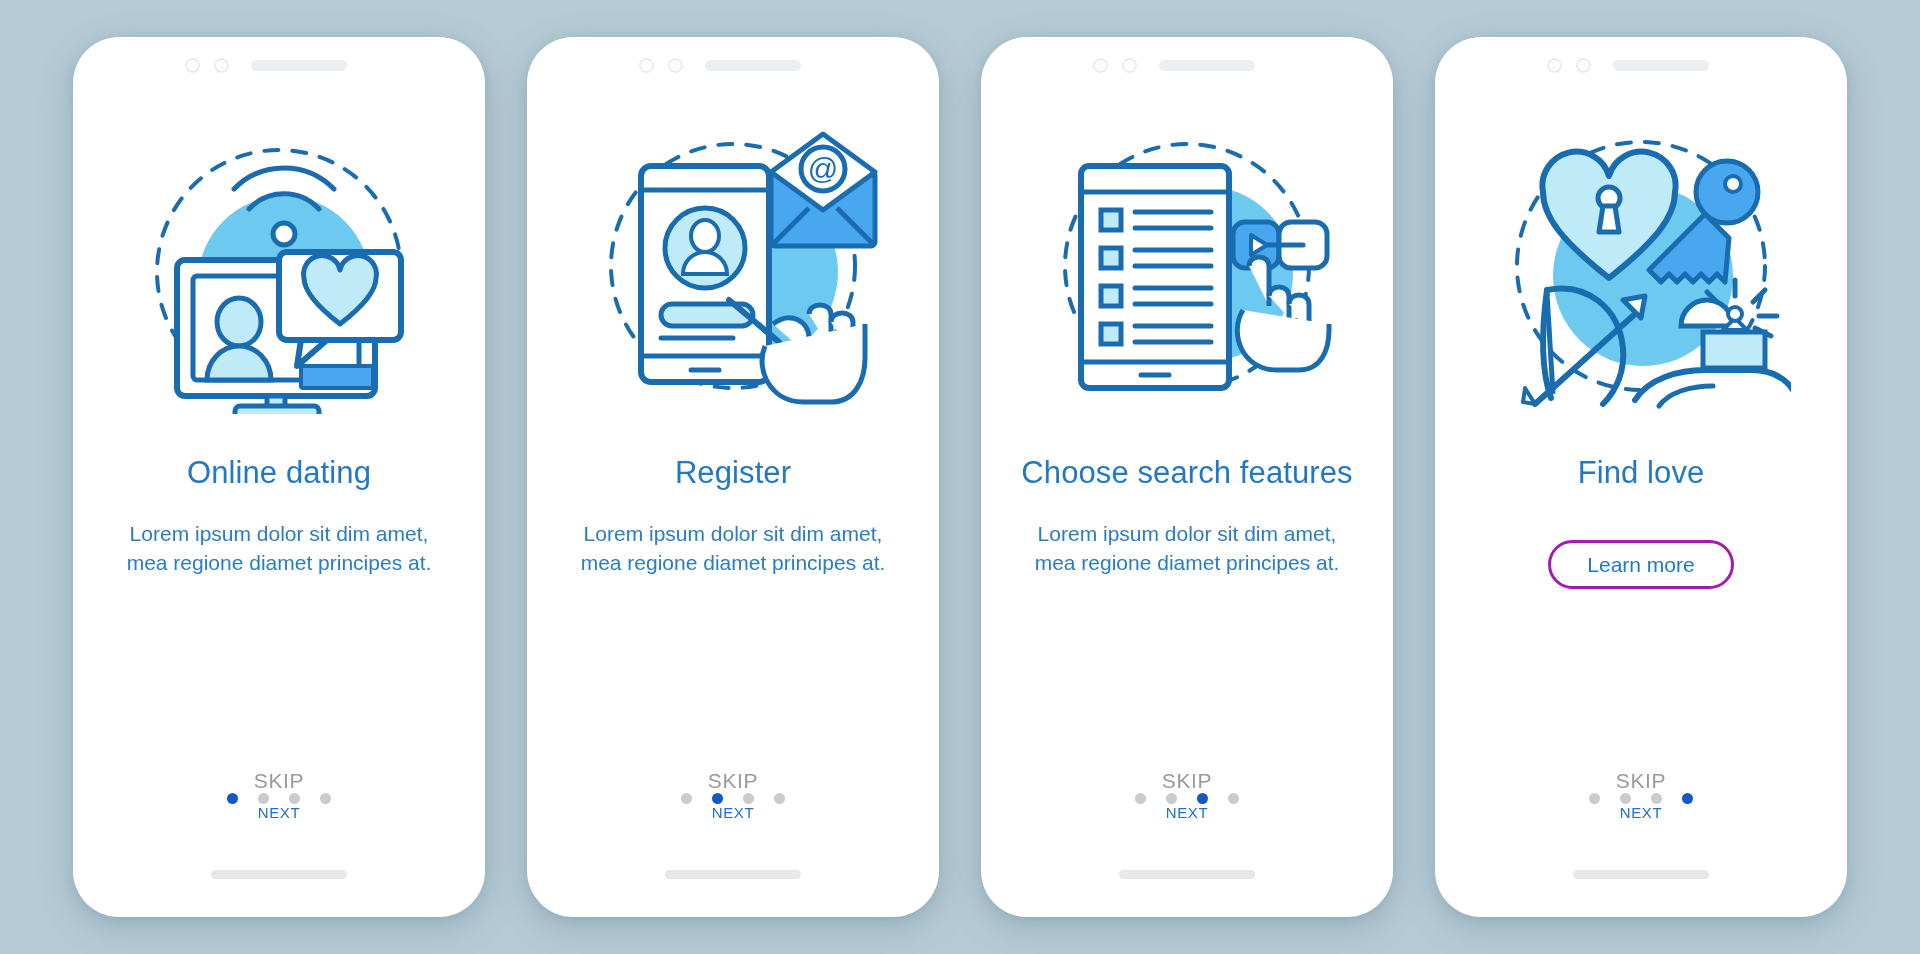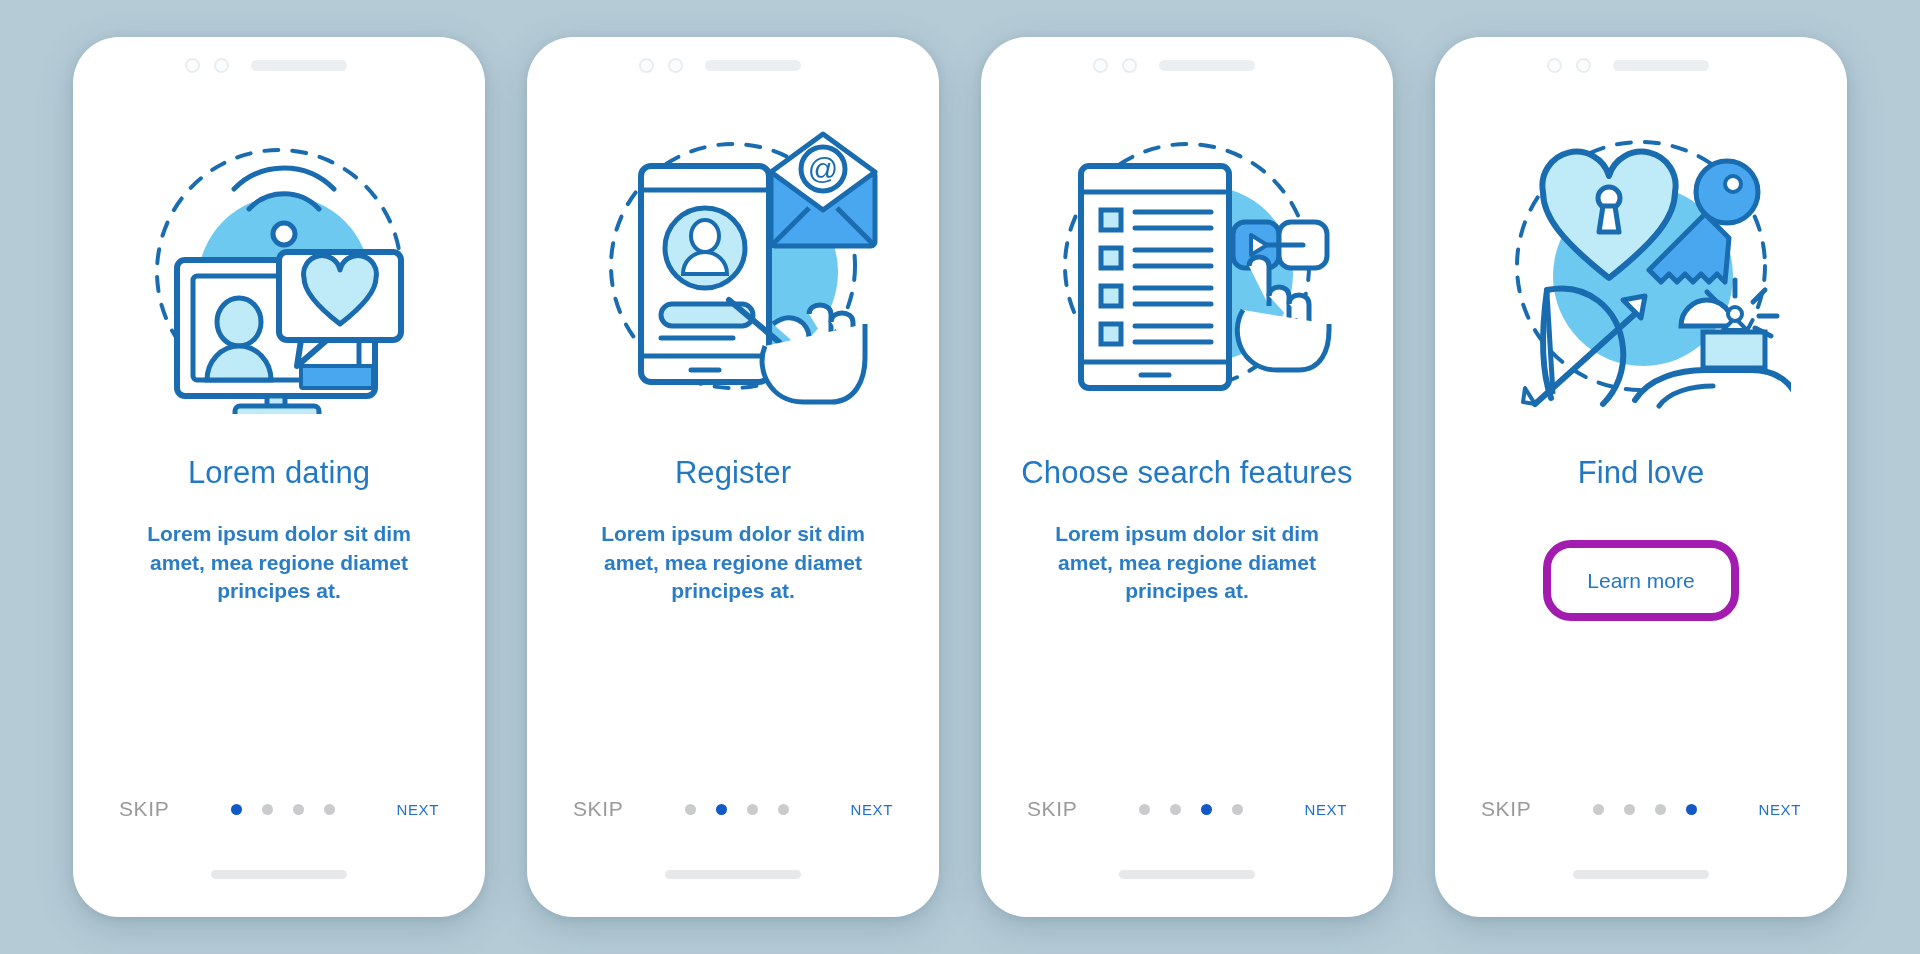--- a/index.html
+++ b/index.html
@@ -66,46 +66,47 @@
     font-size: 31px;
     font-weight: 400;
     text-align: center;
     line-height: 1.14;
     letter-spacing: .1px;
     padding: 0 26px;
   }
   .desc {
     color: #2a7cc7;
     font-size: 21px;
-    font-weight: 700;
+    font-weight: 400;
     line-height: 1.36;
     text-align: center;
     padding: 0 44px;
   }
   .learn-btn {
     margin-top: 20px;
-    border: 8px solid #a21caf;
+    border: 3px solid #a21caf;
     color: #2378c4;
     background: transparent;
     border-radius: 28px;
     font-size: 21px;
     font-family: "Liberation Sans", sans-serif;
-    padding: 22px 36px;
+    padding: 11px 36px;
     cursor: pointer;
     line-height: 1;
   }
   
   .nav {
     position: absolute;
     left: 0; right: 0;
     bottom: 96px;
     display: flex;
     align-items: center;
     justify-content: space-between;
     padding: 0 46px;
+    flex-direction: column;
   }
   .skip {
     color: #9a9a9a;
     font-size: 21px;
     letter-spacing: .6px;
     cursor: pointer;
   }
   .next {
     color: #1f6fd0;
     font-size: 15px;
@@ -162,21 +163,21 @@
 
         <rect x="150" y="138" width="122" height="88" rx="8" fill="#fff" stroke="#1a6cb0" stroke-width="6"></rect>
         <path d="M172 226 l-4 26 l30 -26 z" fill="#fff" stroke="#1a6cb0" stroke-width="6" stroke-linejoin="round"></path>
         <path d="M211 210 c-26 -20 -36 -34 -36 -46 a17 17 0 0 1 36 -8 a17 17 0 0 1 36 8 c0 12 -10 26 -36 46 z" fill="#bfeaf7" stroke="#1a6cb0" stroke-width="5" stroke-linejoin="round"></path>
 
         <rect x="172" y="252" width="72" height="22" rx="2" fill="#48a7ef" stroke="#1a6cb0" stroke-width="4"></rect>
       </svg>
     </div>
 
     <div class="spacer-title"></div>
-    <div class="title">Lorem dating</div>
+    <div class="title">Online dating</div>
     <div class="spacer-desc"></div>
     <div class="desc">Lorem ipsum dolor sit dim amet, mea regione diamet principes at.</div>
 
     <div class="nav">
       <span class="skip">SKIP</span>
       <span class="dots">
         <span class="dot active"></span>
         <span class="dot"></span>
         <span class="dot"></span>
         <span class="dot"></span>

